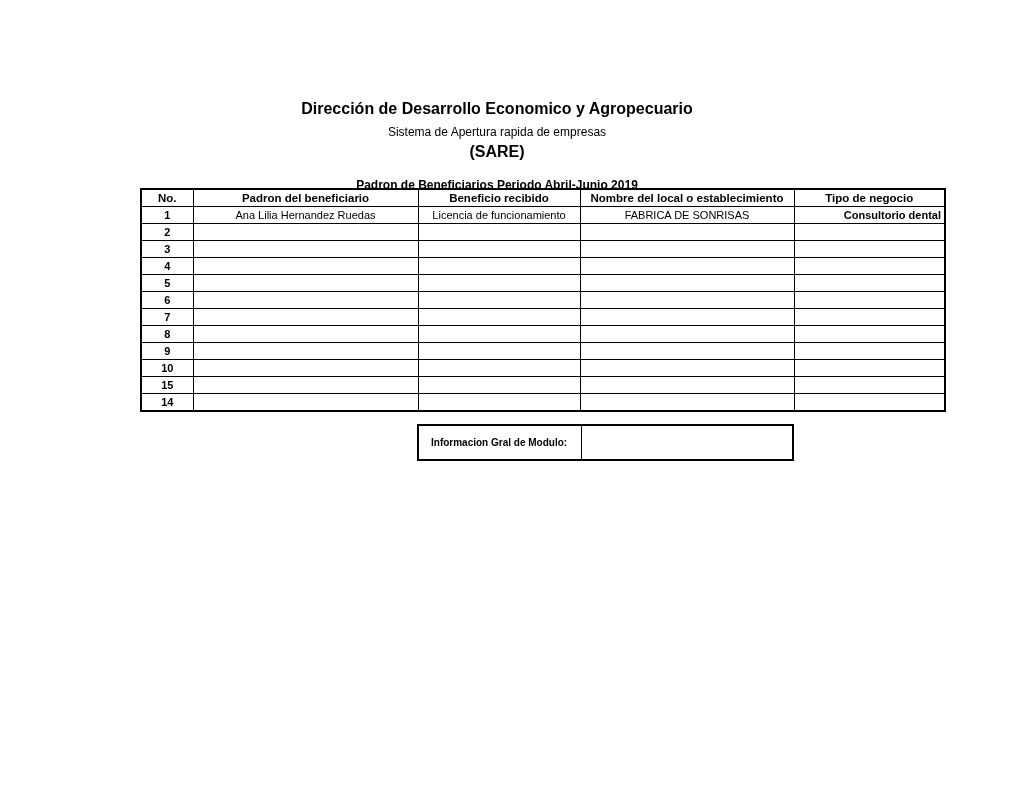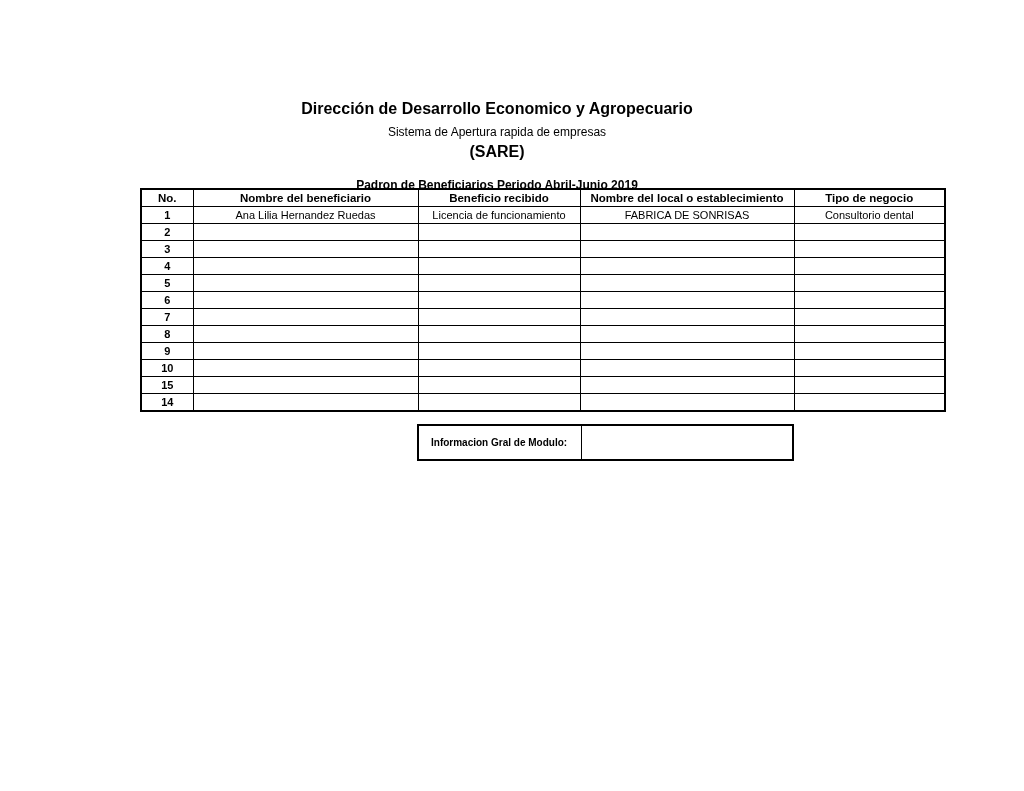--- a/index.html
+++ b/index.html
@@ -68,21 +68,22 @@
     white-space: nowrap;
   }
   table.roster th {
     font-weight: bold;
     font-size: 11.5px;
   }
   table.roster td.no {
     font-weight: bold;
   }
   table.roster td.bold {
-    font-weight: normal;
+    font-weight: bold;
+    text-align: right;
   }
   .info-box {
     position: absolute;
     left: 417px;
     top: 424px;
     width: 377px;
     height: 37px;
     border: 2px solid #000;
     display: flex;
     background: #ffffff;
@@ -122,21 +123,21 @@
     <colgroup>
       <col style="width:52px">
       <col style="width:225px">
       <col style="width:162px">
       <col style="width:214px">
       <col style="width:151px">
     </colgroup>
     <thead>
       <tr>
         <th>No.</th>
-        <th>Nombre del beneficiario</th>
+        <th>Padron del beneficiario</th>
         <th>Beneficio recibido</th>
         <th>Nombre del local o establecimiento</th>
         <th>Tipo de negocio</th>
       </tr>
     </thead>
     <tbody>
       <tr>
         <td class="no">1</td>
         <td>Ana Lilia Hernandez Ruedas</td>
         <td>Licencia de funcionamiento</td>

